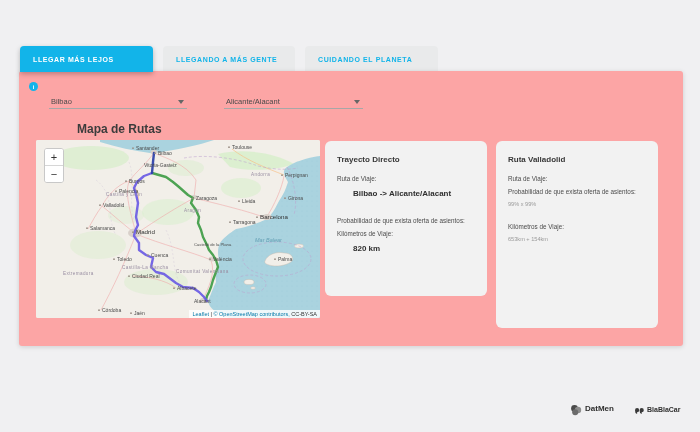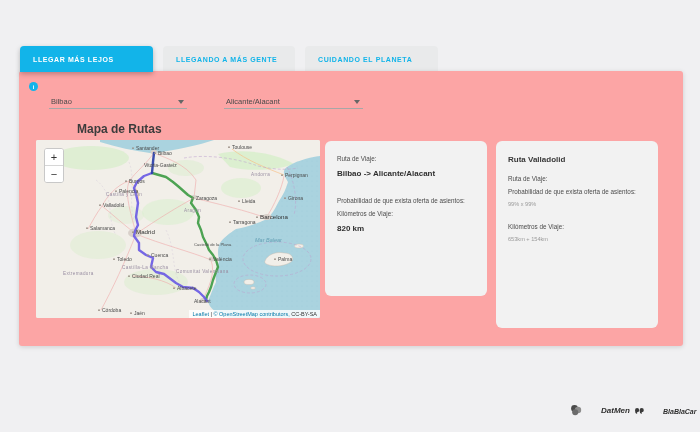--- a/index.html
+++ b/index.html
@@ -73,25 +73,25 @@
   .city-label.sea{font-size:5.5px;fill:#64a0b5;font-style:italic;}
   
   .panel{
     position:absolute;background:#f2f2f2;border-radius:6px;
     box-sizing:border-box;padding:14px 12px;
   }
   #panel-direct{left:306px;top:70px;width:162px;height:155px;}
   #panel-alt{left:477px;top:70px;width:162px;height:187px;}
   .panel h3{margin:0 0 11px;font-size:8px;font-weight:bold;color:#383838;}
   .panel .lbl{margin:0 0 6px;font-size:6.3px;color:#4b4b4b;white-space:nowrap;}
-  .panel .val{margin:0 0 17px;font-size:8px;font-weight:bold;color:#2f2f2f;line-height:1.55;}
+  .panel .val{margin:0 16px 17px;font-size:8px;font-weight:bold;color:#2f2f2f;line-height:1.55;}
   .panel .val.has-detail{margin-bottom:3px;}
   .panel .detail{margin:0 0 16px;font-size:5.6px;color:#9a9a9a;}
   
-  .logo{position:absolute;display:flex;align-items:center;gap:19px;font-style:italic;}
+  .logo{position:absolute;display:flex;align-items:flex-start;gap:3px;}
   #logo-datmen{left:570px;top:404px;}
   #logo-blablacar{left:634px;top:406px;}
   .logo-text{font-size:8px;font-weight:bold;color:#2f2f2f;}
   #logo-blablacar .logo-text{font-size:7px;}
 </style>
 </head>
 <body>
 
 <div id="tab-0" class="tab active">
   <span>LLEGAR MÁS LEJOS</span>
@@ -256,20 +256,21 @@
 
     <div class="zoom-ctl">
       <div class="zoom-btn">+</div>
       <div class="zoom-btn">−</div>
     </div>
 
     <div class="attribution"><a>Leaflet</a><span> | </span><a>© OpenStreetMap contributors,</a><span> CC-BY-SA</span></div>
   </div>
 
   <section id="panel-direct" class="panel">
+    <h3>Trayecto Directo</h3>
     <p class="lbl">Ruta de Viaje:</p>
     <p class="val">Bilbao -&gt; Alicante/Alacant</p>
     <p class="lbl">Probabilidad de que exista oferta de asientos:</p>
     <p class="lbl">Kilómetros de Viaje:</p>
     <p class="val">820 km</p>
   </section>
 
   <section id="panel-alt" class="panel">
     <h3>Ruta Valladolid</h3>
     <p class="lbl">Ruta de Viaje:</p>

